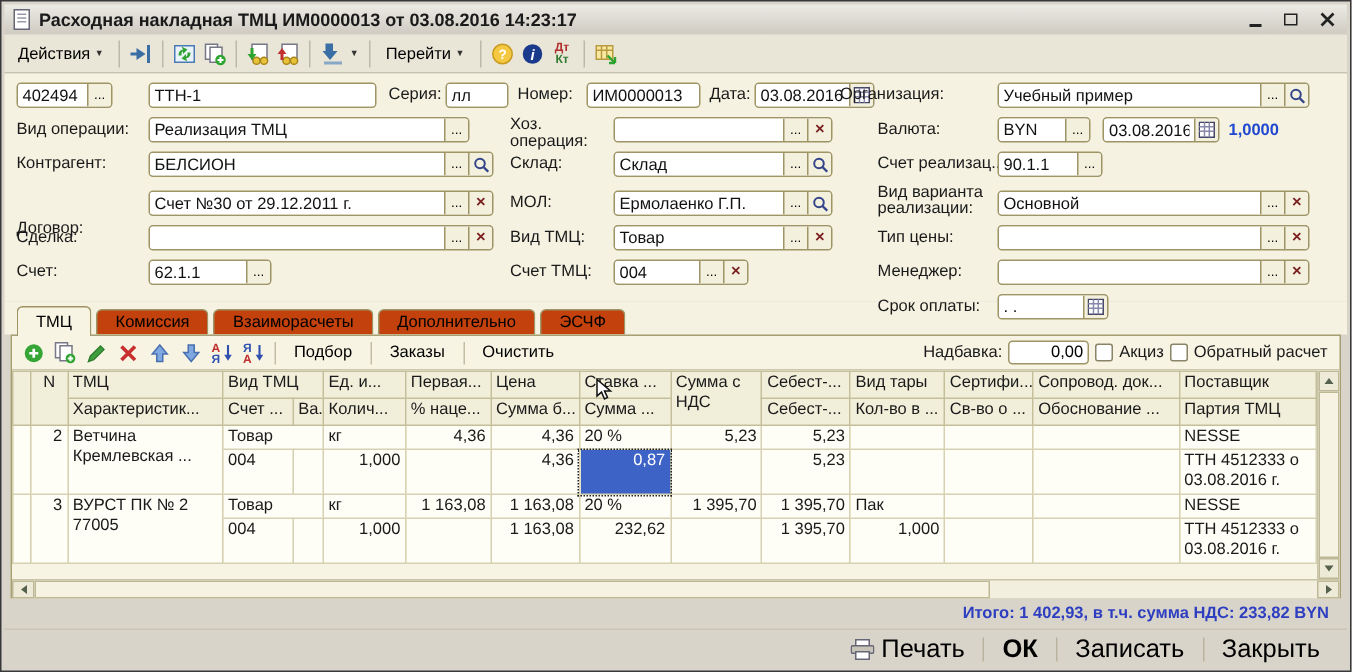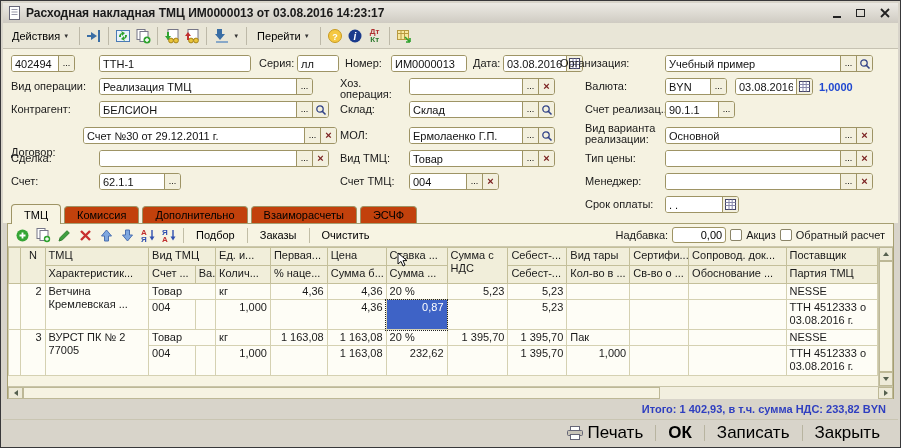--- a/index.html
+++ b/index.html
@@ -318,21 +318,21 @@
     </div>
     <div class="flabel" style="left:582px;top:55px">Счет реализац...</div>
     <div class="fld" style="left:662px;top:52px;width:70px">
       <input class="tin" value="90.1.1" style="">
       <button class="fb">
           <span>...</span>
         </button>
     </div>
 
     <div class="flabel" style="left:8px;top:98px">Договор:</div>
-    <div class="fld" style="left:80px;top:78px;width:254px">
+    <div class="fld" style="left:96px;top:78px;width:230px">
       <input class="tin" value="Счет №30 от 29.12.2011 г." style="">
       <button class="fb">
           <span>...</span>
         </button>
       <button class="fb xb">
           <span>×</span>
         </button>
     </div>
     <div class="flabel" style="left:337px;top:81px">МОЛ:</div>
     <div class="fld" style="left:406px;top:78px;width:146px">
@@ -425,22 +425,22 @@
             <rect x="0.5" y="0.5" width="10" height="10" fill="#fff" stroke="#446"></rect>
             <path d="M0.5 3.5h10M4 0.5v10M7.2 0.5v10M0.5 6.5h10" stroke="#88a"></path>
           </svg>
         </button>
     </div>
   </div>
 
   <div class="tabsrow">
     <button class="tab active">ТМЦ</button>
     <button class="tab">Комиссия</button>
+    <button class="tab">Взаиморасчеты</button>
     <button class="tab">Дополнительно</button>
-    <button class="tab">Взаиморасчеты</button>
     <button class="tab">ЭСЧФ</button>
   </div>
 
   <div class="panel">
 
     <div class="gridbar">
       <button class="gic">
         <svg width="15" height="15">
             <circle cx="7.5" cy="7.5" r="6" fill="#35A535"></circle>
             <path d="M7.5 4.5v6M4.5 7.5h6" stroke="#fff" stroke-width="1.8"></path>

